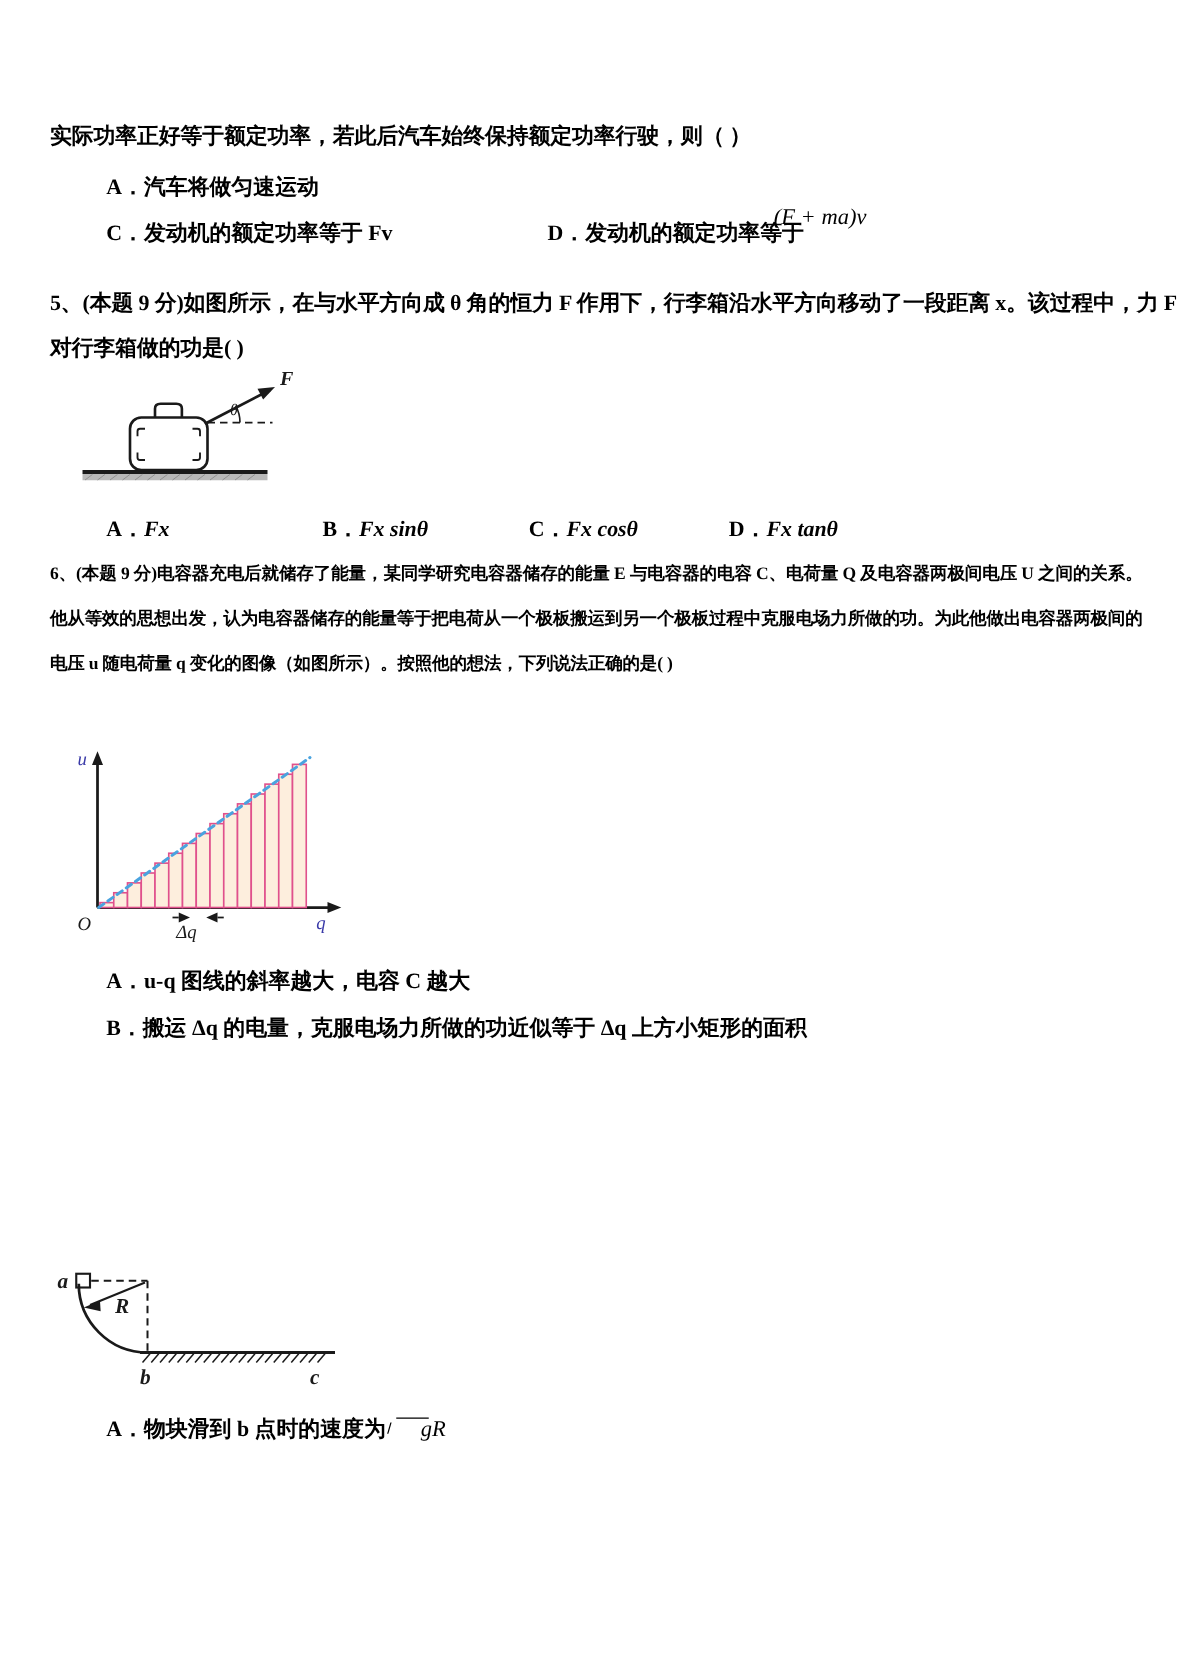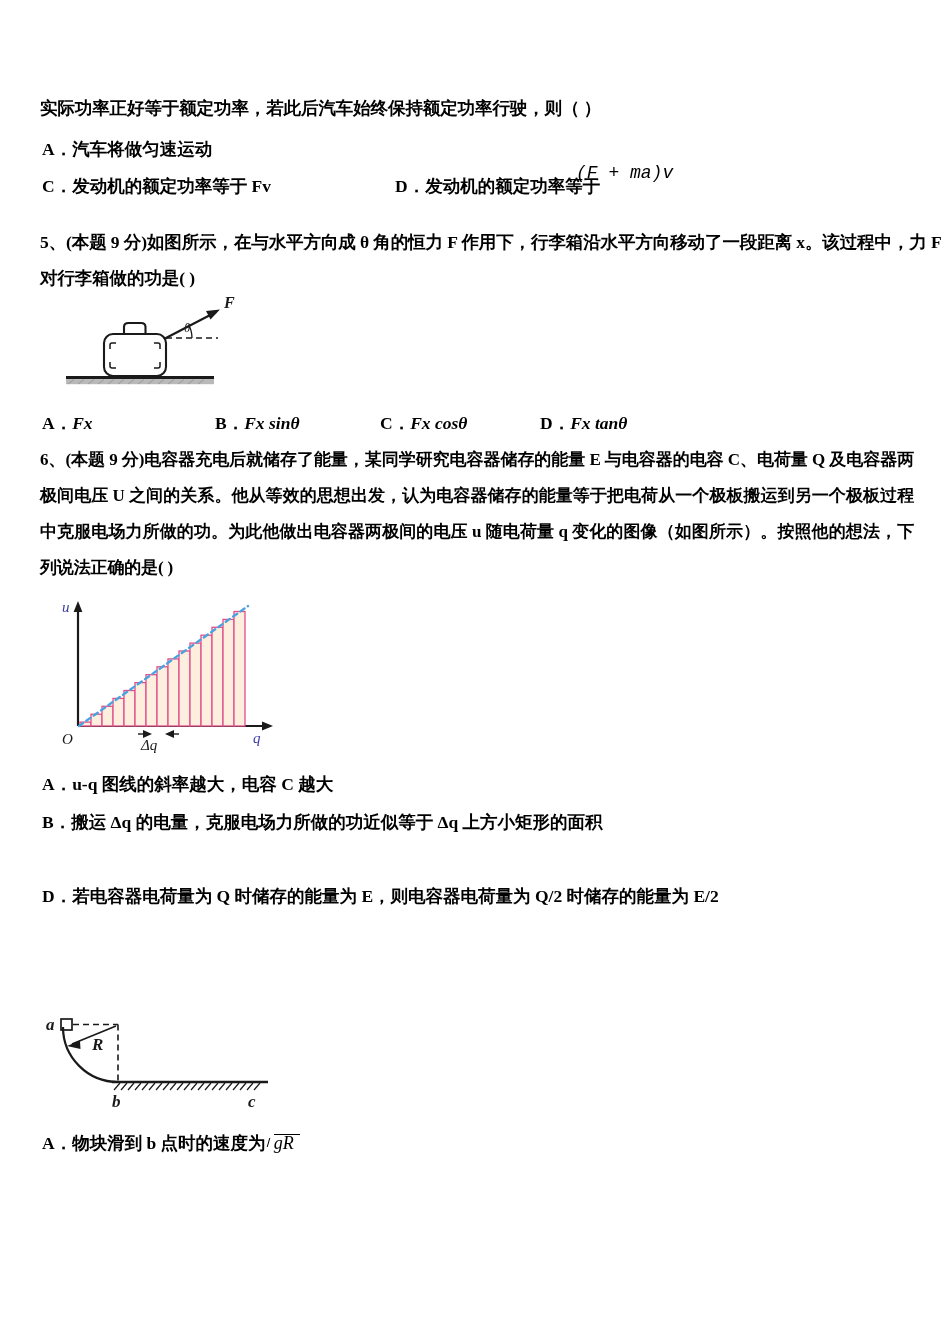--- a/index.html
+++ b/index.html
@@ -26,44 +26,45 @@
   .qline {
     position: absolute;
     font-size: 17.5px;
     line-height: 20px;
     font-weight: 600;
     letter-spacing: -0.1px;
     white-space: nowrap;
   }
   .stem {
     position: absolute;
-    font-size: 17px;
+    font-size: 14px;
     line-height: 36px;
     font-weight: 600;
     letter-spacing: -0.15px;
     text-align: justify;
     text-align-last: left;
   }
   .opt {
     position: absolute;
     font-size: 17.5px;
     font-weight: 600;
     white-space: nowrap;
+    margin-left: 43px;
   }
   .it { font-style: italic; }
-  .mathser { font-family: Liberation Mono, monospace; font-style: italic; font-weight: 400; }
+  .mathser { font-family: Liberation Serif, serif; font-style: italic; font-weight: 400; }
 
   
   .rad {
     display: inline-block;
     position: relative;
     font-style: italic;
     font-weight: 400;
     font-size: 18px;
-    padding-left: 8px;
+    padding-left: 28px;
   }
   .rad::before {
     content: "";
     position: absolute;
     left: 2px; top: 5px;
     width: 7px; height: 9px;
     border-left: 1.3px solid #000;
     transform: skewX(-16deg);
   }
   .rad::after {
@@ -217,23 +218,20 @@
       <text x="14" y="146" font-family="Liberation Serif, serif" font-style="italic" font-size="15" fill="#1a1a1a">O</text>
       <text x="93" y="152" font-family="Liberation Serif, serif" font-style="italic" font-size="15" fill="#1a1a1a">Δq</text>
     </svg>
   </div>
 
   <div class="opt" style="left:42px; top:772px;">
     <span>A．</span><span>u-q 图线的斜率越大，电容 C 越大</span>
   </div>
   <div class="opt" style="left:42px; top:810px;">
     <span>B．</span><span>搬运 Δq 的电量，克服电场力所做的功近似等于 Δq 上方小矩形的面积</span>
-  </div>
-  <div class="opt" style="left:42px; top:884px;">
-    <span>D．</span><span>若电容器电荷量为 Q 时储存的能量为 E，则电容器电荷量为 Q/2 时储存的能量为 E/2</span>
   </div>
 
 
   <div class="fig-arc" style="left:40px; top:1006px; width:290px; height:110px;">
     <svg width="290" height="110" viewBox="0 0 290 110">
 
       <path d="M 23 21 A 55 55 0 0 0 78 76" fill="none" stroke="#1a1a1a" stroke-width="2.2"></path>
 
       <rect x="21" y="13" width="11" height="11" fill="none" stroke="#1a1a1a" stroke-width="1.7"></rect>
 

